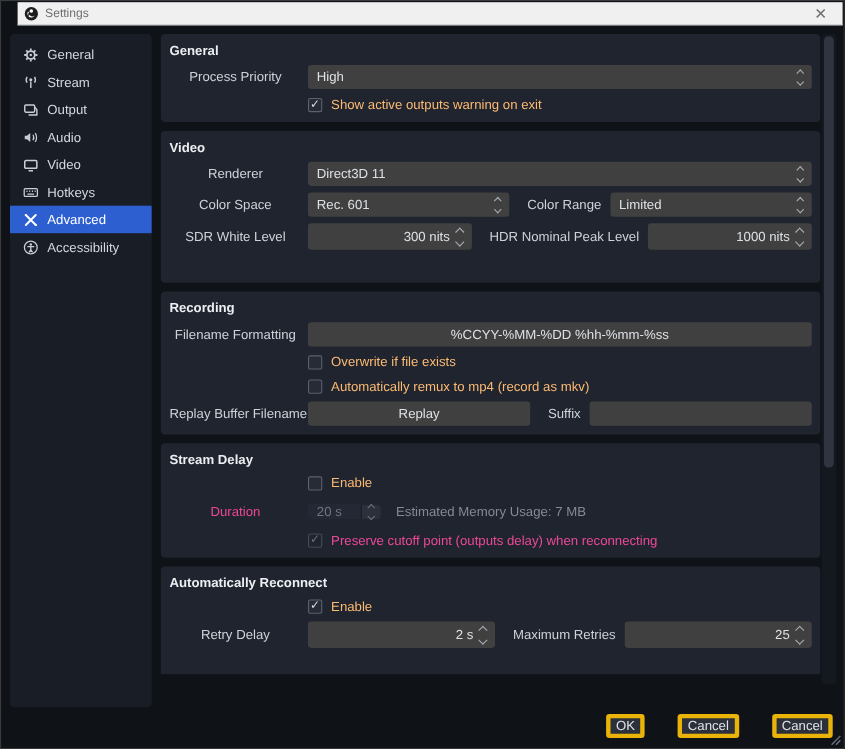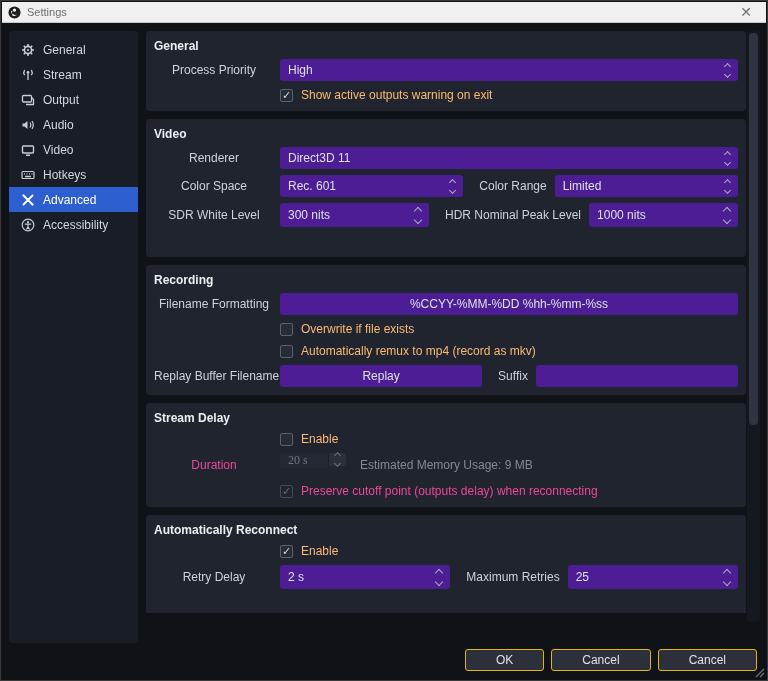--- a/index.html
+++ b/index.html
@@ -3,21 +3,21 @@
 <meta charset="utf-8">
 <style>
   * { margin:0; padding:0; box-sizing:border-box; }
   html,body { width:768px; height:681px; background:#000; }
   body { font-family:"Liberation Sans","DejaVu Sans",sans-serif; font-size:12px; }
 
   .window { position:relative; width:768px; height:681px; background:#0f1217;
             border:1px solid #3a3a3a; overflow:hidden; }
 
   
-  .titlebar { position:absolute; left:1px; top:1px; right:1px; height:21px;
+  .titlebar { position:absolute; left:15px; top:1px; right:1px; height:21px;
               background:#f0f0f0; display:flex; align-items:center; padding:0 6px;
               border-bottom:1px solid #c9c9c9; }
   .titlebar .logo { width:13px; height:13px; margin-right:6px; flex:0 0 auto; }
   .titlebar .title { color:#6e6e6e; font-size:11px; flex:1; }
   .titlebar .close { color:#707070; font-size:14px; width:28px; text-align:center;
                      cursor:default; line-height:20px; }
 
   
   .sidebar { position:absolute; left:8px; top:30px; width:129px; height:612px;
              background:#181d26; border-radius:4px; padding-top:6px; overflow:hidden; }
@@ -31,24 +31,24 @@
              overflow:hidden; }
   .card { background:#1f242e; border-radius:4px; padding:8px; margin-bottom:8px; }
   .card-title { color:#eceef1; font-weight:bold; margin-bottom:6px; }
   .row { display:flex; align-items:center; margin-top:6px; }
   .row-label { width:120px; text-align:center; margin-right:6px; color:#ced3d9;
                flex:0 0 auto; white-space:nowrap; }
   .mid-label { margin:0 8px 0 16px; color:#ced3d9; white-space:nowrap; }
   .indent { margin-left:126px; }
 
   
-  .combo, .spin, .text-input { background:#4c1d95; border-radius:3px; height:22px;
+  .combo, .spin, .text-input { background:#404040; border-radius:3px; height:22px;
       display:flex; align-items:center; color:#dde0e5; padding:0 8px; }
   .combo { flex:1; justify-content:space-between; }
-  .spin  { flex:1; justify-content:space-between; height:24px; }
+  .spin  { flex:1; justify-content:flex-end; height:24px; }
   .text-input { flex:1; border:none; outline:none; font:inherit; font-size:12px;
       color:#dde0e5; }
   input.text-input { display:block;text-align:center; }
   .val { white-space:nowrap; overflow:hidden; }
 
   .chevs { display:flex; flex-direction:column; align-items:center; gap:3px;
            flex:0 0 auto; margin-left:6px; }
   .chev { width:5px; height:5px; border-right:1.4px solid #a7adb6;
           border-bottom:1.4px solid #a7adb6; }
   .chev.up { transform:rotate(-135deg); }
@@ -62,40 +62,40 @@
               text-align:center; flex:0 0 auto; }
   .cb-label { margin-left:8px; color:#fdba74; }
 
   
   .disabled .row-label, .disabled .cb-label, .dim { color:#ec4899; }
   .disabled .checkbox { border-color:#454b57; color:#6b717d; background:#20242e; }
   .disabled .chev { border-color:#6b717d; }
   .mem-text { margin-left:14px; color:#848a94; }
 
   
-  .duration-box { display:flex; align-items:flex-start; height:24px; flex:0 0 auto;font-family:Liberation Serif, serif; }
+  .duration-box { display:flex; align-items:center; height:24px; flex:0 0 auto; }
   .duration-box .spin-val { background:#232834; border-radius:3px 0 0 3px; width:48px;
       display:flex; align-items:center; padding:0 8px; color:#6e7480; }
   .duration-box .spin-btns { background:#2b303b; border-radius:0 3px 3px 0; width:18px;
       display:flex; flex-direction:column; align-items:center; justify-content:center;
       gap:3px; border-left:1px solid #1a1e26; }
 
   .video-card { padding-bottom:30px; }
   .reconnect-card { height:120px; }
 
   
   .scrollbar { position:absolute; left:746px; top:30px; width:13px; height:591px;
                background:#14181f; border-radius:3px; }
   .scroll-thumb { position:absolute; left:2px; top:2px; width:9px; height:392px;
                   background:#2f3440; border-radius:4px; }
 
   
   .footer { position:absolute; right:10px; bottom:9px; display:flex; gap:7px; }
-  .btn { height:22px; padding:0 30px; background:#2b303a; border:1px solid #eab308;
-         border-radius:3px; color:#e0e2e6; font:inherit; font-size:12px; cursor:default; }
+  .btn { height:22px; padding:0 5px; background:#2b303a; border:4px solid #eab308;
+         border-radius:3px; color:#e0e2e6; font:inherit; font-size:12px; cursor:default;margin-left:23px; }
   .grip { position:absolute; right:2px; bottom:2px; }
 </style>
 </head>
 <body>
 
 <div class="window">
 
   <div class="titlebar">
     <svg class="logo" viewBox="0 0 14 14">
       <circle cx="7" cy="7" r="6.5" fill="#1d1d1f"></circle>
@@ -269,21 +269,21 @@
       </div>
       <div class="row disabled">
         <span class="row-label">Duration</span>
         <div class="duration-box">
           <span class="spin-val">20 s</span>
           <span class="spin-btns">
               <span class="chev up"></span>
               <span class="chev down"></span>
             </span>
         </div>
-        <span class="mem-text">Estimated Memory Usage: 9 MB</span>
+        <span class="mem-text">Estimated Memory Usage: 7 MB</span>
       </div>
       <div class="row cb-row indent disabled">
         <span class="checkbox">✓</span>
         <span class="cb-label">Preserve cutoff point (outputs delay) when reconnecting</span>
       </div>
     </div>
 
     <div class="card reconnect-card">
       <div class="card-title">Automatically Reconnect</div>
       <div class="row cb-row indent">

